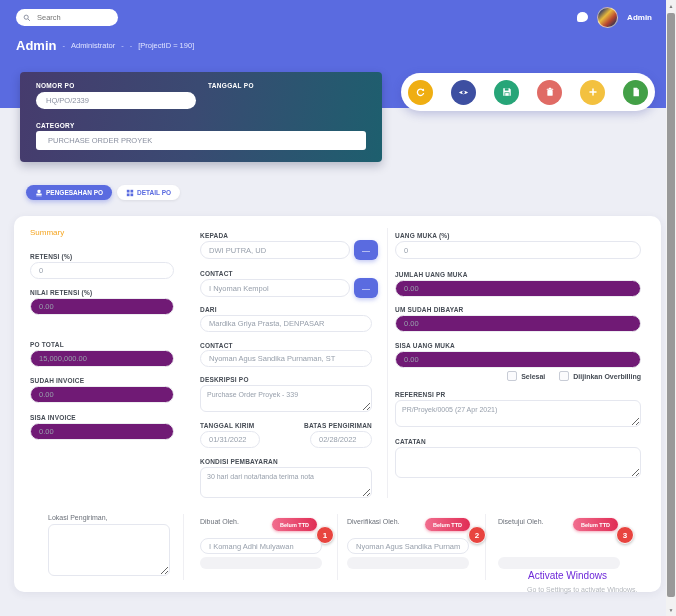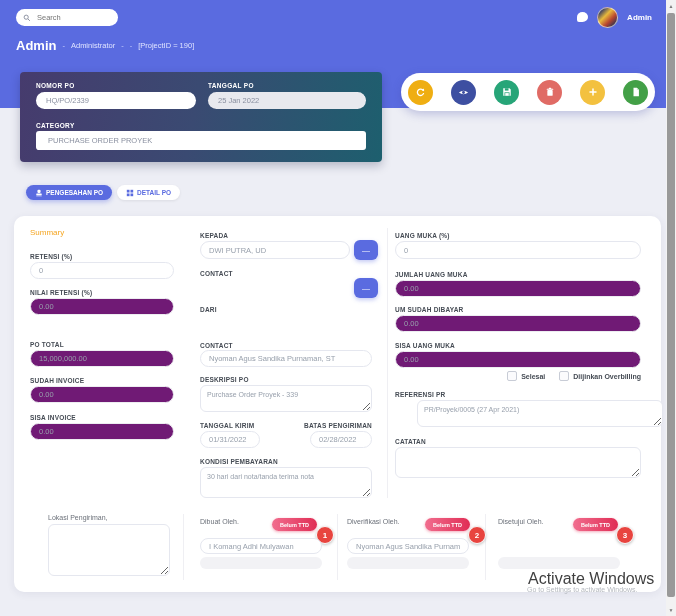--- a/index.html
+++ b/index.html
@@ -64,21 +64,21 @@
   
   .sig-title{position:absolute;font-size:7px;color:#6b7079;white-space:nowrap;}
   .badge{position:absolute;height:13px;border-radius:7px;background:linear-gradient(90deg,#f16d8e,#e02d55);
          color:#fff;font-size:5.5px;font-weight:bold;display:flex;align-items:center;padding:0 8px;
          box-shadow:0 1px 3px rgba(224,45,85,.4);}
   .numcirc{position:absolute;width:18px;height:18px;border-radius:50%;background:#e8443f;color:#fff;
            font-size:8px;font-weight:bold;display:flex;align-items:center;justify-content:center;
            border:1.5px solid #fafafa;box-shadow:0 1px 3px rgba(0,0,0,.25);box-sizing:border-box;}
   .sigbar{position:absolute;width:122px;height:12px;border-radius:6px;background:#f2f2f5;}
   
-  .wm1{position:absolute;left:528px;top:570px;font-size:16px;color:#404040;}
+  .wm1{position:absolute;left:528px;top:570px;font-size:10px;color:#6d28d9;}
   .wm2{position:absolute;left:527px;top:586px;font-size:7px;color:#b5b9bf;}
   
   .sbar{position:absolute;right:0;top:0;width:10px;height:616px;background:#f2f2f2;}
   .sbtn{position:absolute;left:0;width:10px;height:12px;background:#f2f2f2;color:#7a7a7a;font-size:5px;
         display:flex;align-items:center;justify-content:center;}
   .sthumb{position:absolute;left:1px;top:13px;width:8px;height:584px;background:#999;border-radius:2px;}
 </style>
 </head>
 <body>
 
@@ -104,21 +104,20 @@
       <span class="bc-sep">-</span>
       <span class="bc-sep">-</span>
       <span class="bc-item">[ProjectID = 190]</span>
     </div>
   </div>
 
   <div class="po-card">
     <span class="po-lbl" style="left:16px;top:10px;">NOMOR PO</span>
     <input class="pill-inp" style="left: 16px; top: 20px; width: 160px; background: rgb(255, 255, 255);" value="HQ/PO/2339">
     <span class="po-lbl" style="left:188px;top:10px;">TANGGAL PO</span>
-    <input class="pill-inp" style="left: 188px; top: 20px; width: 158px; background: rgb(232, 233, 238);" disabled="" value="25 Jan 2022">
     <span class="po-lbl" style="left:16px;top:50px;">CATEGORY</span>
     <input class="pill-inp" style="left: 16px; top: 59px; width: 330px; height: 19px; border-radius: 3px; background: rgb(255, 255, 255); padding-left: 12px;" value="PURCHASE ORDER PROYEK">
   </div>
 
   <div class="toolbar">
     <div class="circ c-refresh">
       <svg width="11" height="11" viewBox="0 0 12 12">
         <path d="M9.3 7.2a3.5 3.5 0 1 1-.3-3.4" fill="none" stroke="#fff" stroke-width="1.4" stroke-linecap="round"></path>
         <path d="M9.8 1.6 L9.9 4.4 L7.2 3.6 Z" fill="#fff"></path>
       </svg>
@@ -189,24 +188,26 @@
     <input class="inp dis" style="left: 16px; top: 170px; width: 144px;" disabled="" value="0.00">
     <span class="lbl" style="left:16px;top:198px;">SISA INVOICE</span>
     <input class="inp dis" style="left: 16px; top: 207px; width: 144px;" disabled="" value="0.00">
 
     <span class="lbl" style="left:186px;top:16px;">KEPADA</span>
     <input class="inp" style="left: 186px; top: 25px; width: 150px; height: 18px;" value="DWI PUTRA, UD">
     <div class="lookup" style="left:340px;top:24px;">
         <span>—</span>
       </div>
     <span class="lbl" style="left:186px;top:54px;">CONTACT</span>
+    <input class="inp" style="left: 186px; top: 63px; width: 150px; height: 18px;" value="I Nyoman Kempol">
     <div class="lookup" style="left:340px;top:62px;">
         <span>—</span>
       </div>
     <span class="lbl" style="left:186px;top:90px;">DARI</span>
+    <input class="inp" style="left: 186px; top: 99px; width: 172px;" value="Mardika Griya Prasta, DENPASAR">
     <span class="lbl" style="left:186px;top:126px;">CONTACT</span>
     <input class="inp" style="left: 186px; top: 134px; width: 172px;" value="Nyoman Agus Sandika Purnaman, ST">
     <span class="lbl" style="left:186px;top:160px;">DESKRIPSI PO</span>
     <textarea class="ta" style="left: 186px; top: 169px; width: 172px; height: 27px;">Purchase Order Proyek - 339</textarea>
     <span class="lbl" style="left:186px;top:206px;">TANGGAL KIRIM</span>
     <span class="lbl" style="right:289px;top:206px;">BATAS PENGIRIMAN</span>
     <input class="inp" style="left: 186px; top: 215px; width: 60px;" value="01/31/2022">
     <input class="inp" style="left: 296px; top: 215px; width: 62px;" value="02/28/2022">
     <span class="lbl" style="left:186px;top:242px;">KONDISI PEMBAYARAN</span>
     <textarea class="ta" style="left: 186px; top: 251px; width: 172px; height: 31px;">30 hari dari nota/tanda terima nota</textarea>
@@ -225,21 +226,21 @@
       <span class="cbitem">
         <span class="cb"></span>
         <span class="cblbl">Selesai</span>
       </span>
       <span class="cbitem">
         <span class="cb"></span>
         <span class="cblbl">Diijinkan Overbilling</span>
       </span>
     </div>
     <span class="lbl" style="left:381px;top:175px;">REFERENSI PR</span>
-    <textarea class="ta" style="left: 381px; top: 184px; width: 246px; height: 27px; margin-left: 22px;">PR/Proyek/0005 (27 Apr 2021)</textarea>
+    <textarea class="ta" style="left: 381px; top: 184px; width: 246px; height: 27px;">PR/Proyek/0005 (27 Apr 2021)</textarea>
     <span class="lbl" style="left:381px;top:222px;">CATATAN</span>
     <textarea class="ta" style="left: 381px; top: 231px; width: 246px; height: 31px;"></textarea>
 
     <span class="sig-title" style="left:34px;top:298px;">Lokasi Pengiriman,</span>
     <textarea class="ta" style="left: 34px; top: 308px; width: 122px; height: 52px;"></textarea>
 
     <div class="vdiv" style="left:169px;top:298px;height:66px;"></div>
     <div class="vdiv" style="left:323px;top:298px;height:66px;"></div>
     <div class="vdiv" style="left:471px;top:298px;height:66px;"></div>
 

